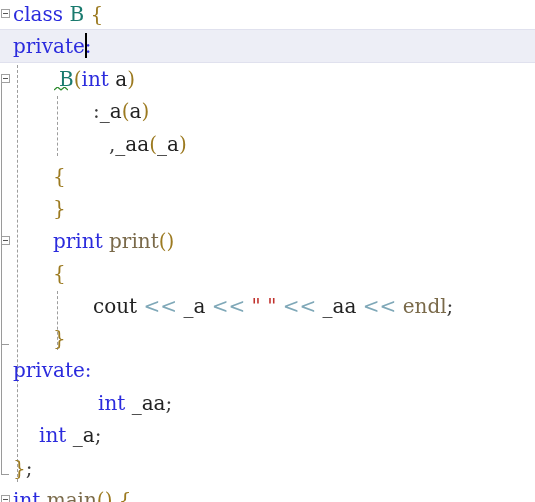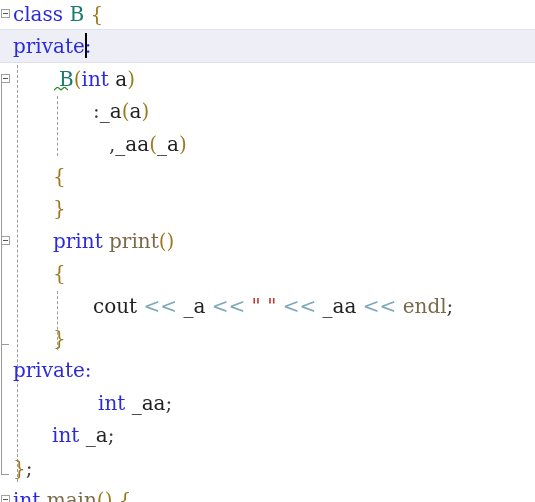--- a/index.html
+++ b/index.html
@@ -88,21 +88,21 @@
       <div class="line" style="top: 95.2px;"><span class="txt" style="left: 93px;"><span class="punct">:</span><span class="id">_a</span><span class="brace">(</span><span class="id">a</span><span class="brace">)</span></span></div>
       <div class="line" style="top: 127.6px;"><span class="txt" style="left: 93px; margin-left: 16px;"><span class="punct">,</span><span class="id">_aa</span><span class="brace">(</span><span class="id">_a</span><span class="brace">)</span></span></div>
       <div class="line" style="top: 160px;"><span class="txt" style="left: 53px;"><span class="brace">{</span></span></div>
       <div class="line" style="top: 192.4px;"><span class="txt" style="left: 53px;"><span class="brace">}</span></span></div>
       <div class="line" style="top: 224.8px;"><span class="txt" style="left: 53px;"><span class="kw">print</span><span class="id"> </span><span class="fn">print</span><span class="brace">()</span></span></div>
       <div class="line" style="top: 257.2px;"><span class="txt" style="left: 53px;"><span class="brace">{</span></span></div>
       <div class="line" style="top: 289.6px;"><span class="txt" style="left: 93px;"><span class="id">cout</span><span class="id"> </span><span class="op">&lt;&lt;</span><span class="id"> </span><span class="id">_a</span><span class="id"> </span><span class="op">&lt;&lt;</span><span class="id"> </span><span class="str">" "</span><span class="id"> </span><span class="op">&lt;&lt;</span><span class="id"> </span><span class="id">_aa</span><span class="id"> </span><span class="op">&lt;&lt;</span><span class="id"> </span><span class="fn">endl</span><span class="punct">;</span></span></div>
       <div class="line" style="top: 322px;"><span class="txt" style="left: 53px;"><span class="brace">}</span></span></div>
       <div class="line" style="top: 354.4px;"><span class="txt" style="left: 13px;"><span class="kw">private</span><span class="kw">:</span></span></div>
       <div class="line" style="top: 386.8px;"><span class="txt" style="left: 53px; margin-left: 45px;"><span class="kw">int</span><span class="id"> </span><span class="id">_aa</span><span class="punct">;</span></span></div>
-      <div class="line" style="top: 419.2px;"><span class="txt" style="left: 52px;"><span class="kw">int</span><span class="id"> </span><span class="id">_a</span><span class="punct">;</span></span></div>
+      <div class="line" style="top: 419.2px;"><span class="txt" style="left: 39px;"><span class="kw">int</span><span class="id"> </span><span class="id">_a</span><span class="punct">;</span></span></div>
       <div class="line" style="top: 451.6px;"><span class="txt" style="left: 13px;"><span class="brace">}</span><span class="punct">;</span></span></div>
       <div class="line" style="top: 484px;"><span class="txt" style="left: 13px;"><span class="kw">int</span><span class="id"> </span><span class="fn">main</span><span class="brace">()</span><span class="id"> </span><span class="brace">{</span></span></div>
     </div>
   <div id="caret-host">
       <div class="caret" style="left: 85px; top: 33.4px; height: 24.4px;"></div>
     </div>
   <div id="squiggle-host">
       <div class="squiggle" style="left: 54px; top: 86.8px; width: 14px;">
         <svg width="14" height="4">
           <path d="M0 3 L3.5 0 L7 3 L10.5 0 L14 3" fill="none" stroke="#2e8b2e" stroke-width="1.3"></path>

